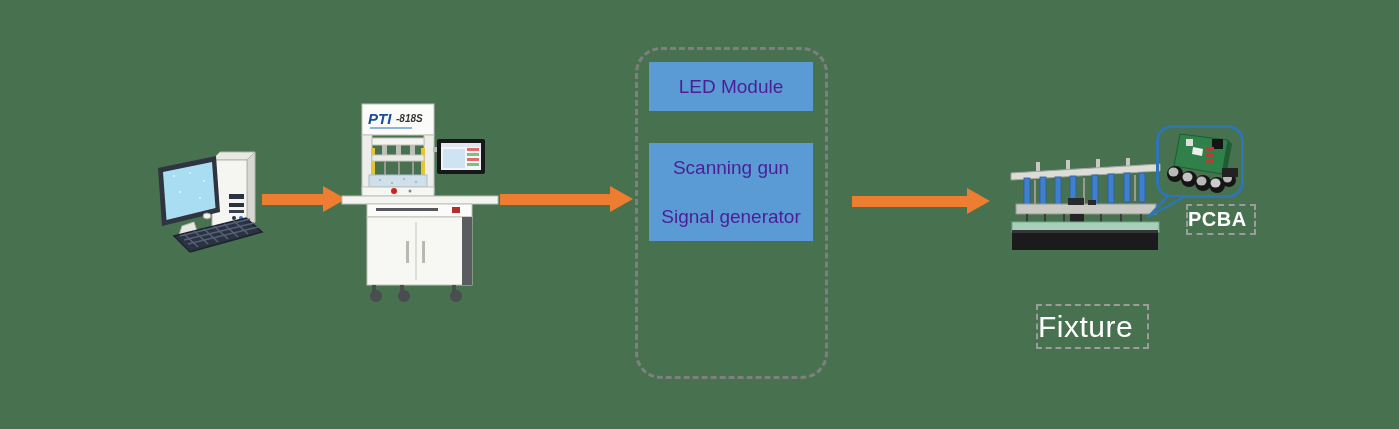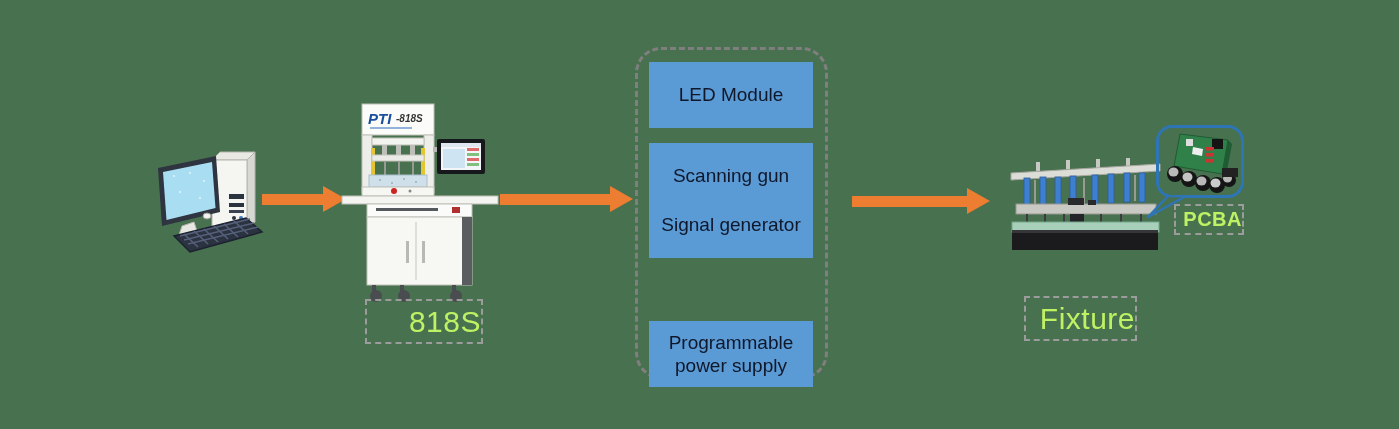--- a/index.html
+++ b/index.html
@@ -3,40 +3,40 @@
 <meta charset="utf-8">
 <style>
   html,body{margin:0;padding:0;background:#48714F;}
   #canvas{
     position:relative;width:1399px;height:429px;overflow:hidden;
     background:#48714F;
     font-family:"Liberation Sans",sans-serif;
   }
   
   .label-box{
-    position:absolute;border:2px dashed #9C9C9C;color:#bef264;
-    display:flex;align-items:center;justify-content:flex-end;
-    font-size:30px;letter-spacing:.5px;box-sizing:border-box;
+    position:absolute;border:2px dashed #9C9C9C;color:#ffffff;
+    display:flex;align-items:center;justify-content:flex-start;
+    font-size:30px;letter-spacing:.5px;box-sizing:border-box;margin-left:12px;
   }
   .label-box.small{font-size:20px;font-weight:700;border-color:#9C9C9C;}
   
   .arrow{position:absolute;display:flex;align-items:center;height:26px;}
   .arrow .shaft{height:11px;background:#ED7D31;}
   .arrow .head{
     width:0;height:0;border-top:13px solid transparent;
     border-bottom:13px solid transparent;border-left:23px solid #ED7D31;
   }
   
   .peripherals{
     position:absolute;left:635px;top:47px;width:193px;height:332px;
     border:3px dashed #7F7F7F;border-radius:26px;box-sizing:border-box;
   }
   .blue-box{
-    position:absolute;left:11px;width:164px;height:66px;
-    background:#5B9BD5;color:#0f172a;display:flex;align-items:center;
+    position:absolute;left:11px;width:164px;height:49px;
+    background:#5B9BD5;color:#4c1d95;display:flex;align-items:center;
     justify-content:center;text-align:center;font-size:19px;line-height:1.22;
     padding:0 4px;box-sizing:border-box;
   }
   
   .bubble{
     position:absolute;left:1156px;top:125px;width:88px;height:73px;
     border:3px solid #2E75B6;border-radius:16px;box-sizing:border-box;
   }
   svg{display:block;}
 </style>
@@ -143,41 +143,35 @@
     <g fill="#4a4d50">
       <rect x="32" y="187" width="4" height="8"></rect>
         <circle cx="36" cy="198" r="6"></circle>
       <rect x="60" y="187" width="4" height="8"></rect>
         <circle cx="64" cy="198" r="6"></circle>
       <rect x="112" y="187" width="4" height="8"></rect>
         <circle cx="116" cy="198" r="6"></circle>
     </g>
   </svg>
 
-  <div class="label-box" style="left:365px;top:299px;width:118px;height:45px;">
-    <span>818S</span>
-  </div>
 
   <div class="arrow" style="left:500px;top:186px;">
     <div class="shaft" style="width:110px;"></div>
     <div class="head"></div>
   </div>
 
   <div class="peripherals">
     <div class="blue-box" style="top:12px;">
       <span>LED Module</span>
     </div>
     <div class="blue-box" style="top:93px;">
       <span>Scanning gun</span>
     </div>
     <div class="blue-box" style="top:142px;">
       <span>Signal generator</span>
-    </div>
-    <div class="blue-box" style="top:271px;">
-      <span>Programmable power supply</span>
     </div>
   </div>
 
   <div class="arrow" style="left:852px;top:188px;">
     <div class="shaft" style="width:115px;"></div>
     <div class="head"></div>
   </div>
 
   <svg style="position:absolute;left:1008px;top:158px" width="155" height="92" viewBox="0 0 155 92">
 
@@ -259,17 +253,17 @@
   </div>
 
   <svg style="position:absolute;left:1146px;top:195px" width="44" height="24" viewBox="0 0 44 24">
     <polygon points="22,1 2,22 40,1" fill="#48714F" stroke="#2E75B6" stroke-width="2.5" stroke-linejoin="round"></polygon>
   </svg>
 
   <div class="label-box small" style="left:1174px;top:204px;width:70px;height:31px;">
     <span>PCBA</span>
   </div>
 
-  <div class="label-box" style="left:1024px;top:296px;width:113px;height:45px;">
+  <div class="label-box" style="left:1024px;top:304px;width:113px;height:45px;">
     <span>Fixture</span>
   </div>
 
 </div>
 
 </body></html>

